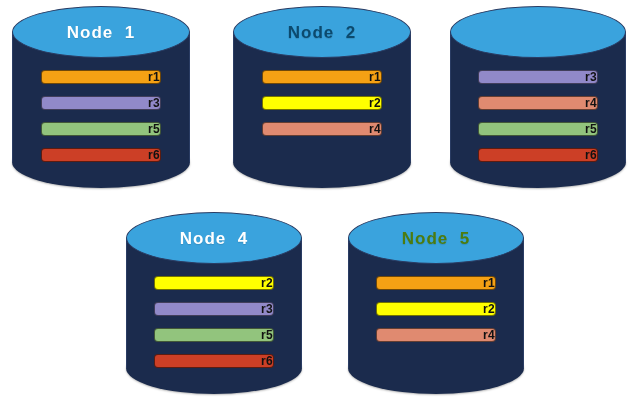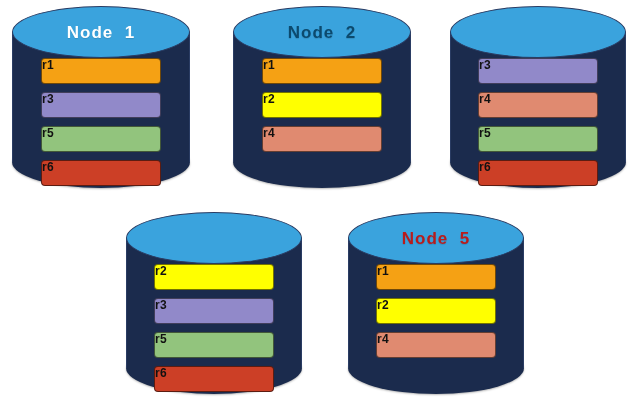--- a/index.html
+++ b/index.html
@@ -70,26 +70,26 @@
   }
 
   .rows {
     position: absolute;
     left: 0;
     width: 100%;
     z-index: 5;
   }
   .row-bar {
     position: relative;
-    height: 26px;
-    margin: 0 auto 8px auto;
+    height: 14px;
+    margin: 12px auto 8px auto;
     border-radius: 4px;
     border: 1px solid rgba(0,0,0,0.55);
     box-sizing: border-box;
-    text-align: left;
+    text-align: right;
     font-size: 12px;
     font-weight: bold;
     color: #111111;
     line-height: 13px;
     letter-spacing: 0.3px;
   }
   .row-bar:last-child { margin-bottom: 0; }
 </style>
 </head>
 <body>
@@ -126,31 +126,32 @@
         <div class="row-bar" style="background: rgb(145, 137, 201); width: 120px;">r3</div>
         <div class="row-bar" style="background: rgb(224, 138, 112); width: 120px;">r4</div>
         <div class="row-bar" style="background: rgb(146, 196, 125); width: 120px;">r5</div>
         <div class="row-bar" style="background: rgb(204, 63, 38); width: 120px;">r6</div>
       </div>
     </div>
     <div class="node" style="left: 126px; top: 212px; width: 176px; height: 182px;">
       <div class="cyl-bottom" style="top: 130px; height: 52px;"></div>
       <div class="cyl-body" style="top: 26px; height: 130px; background: rgb(27, 43, 77);"></div>
       <div class="cyl-top" style="top: 0px; height: 52px; background: rgb(58, 163, 221);"></div>
+      <div class="node-label" style="top: 18px; color: rgb(255, 255, 255);">Node  4</div>
       <div class="rows" style="top: 52px;">
         <div class="row-bar" style="background: rgb(255, 255, 0); width: 120px;">r2</div>
         <div class="row-bar" style="background: rgb(145, 137, 201); width: 120px;">r3</div>
         <div class="row-bar" style="background: rgb(146, 196, 125); width: 120px;">r5</div>
         <div class="row-bar" style="background: rgb(204, 63, 38); width: 120px;">r6</div>
       </div>
     </div>
     <div class="node" style="left: 348px; top: 212px; width: 176px; height: 182px;">
       <div class="cyl-bottom" style="top: 130px; height: 52px;"></div>
       <div class="cyl-body" style="top: 26px; height: 130px; background: rgb(27, 43, 77);"></div>
       <div class="cyl-top" style="top: 0px; height: 52px; background: rgb(58, 163, 221);"></div>
-      <div class="node-label" style="top: 18px; color: #b91c1c;">Node  5</div>
+      <div class="node-label" style="top: 18px; color: #4d7c0f;">Node  5</div>
       <div class="rows" style="top: 52px;">
         <div class="row-bar" style="background: rgb(245, 161, 20); width: 120px;">r1</div>
         <div class="row-bar" style="background: rgb(255, 255, 0); width: 120px;">r2</div>
         <div class="row-bar" style="background: rgb(224, 138, 112); width: 120px;">r4</div>
       </div>
     </div>
   </div>
 
 </body></html>

